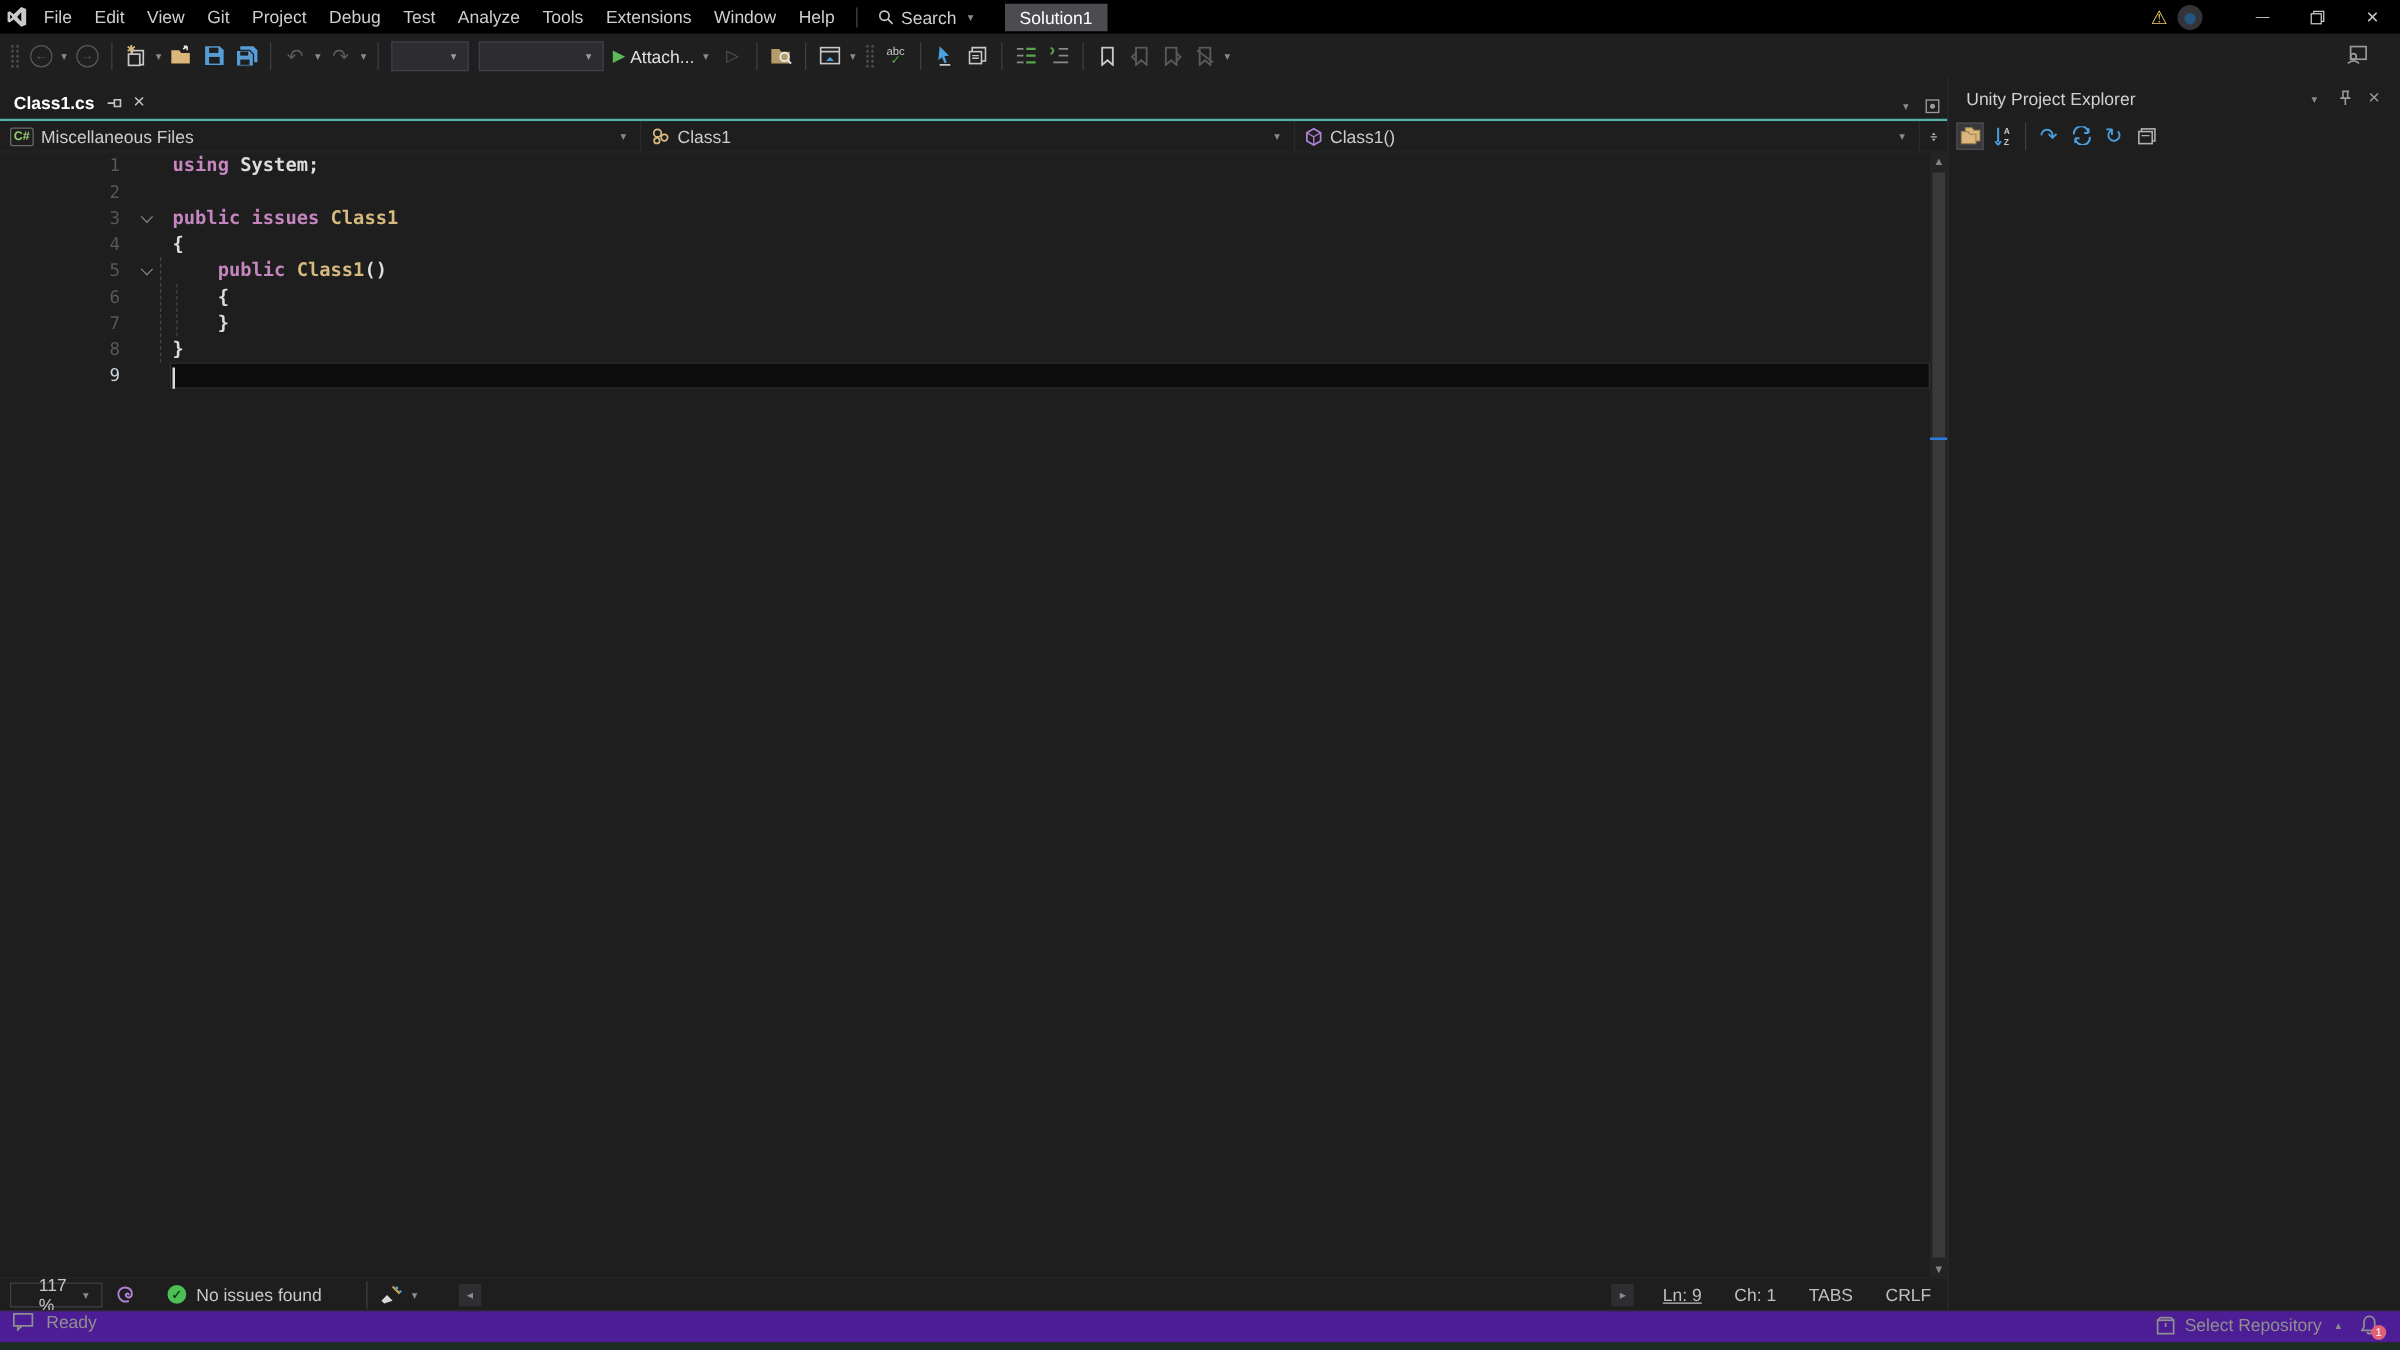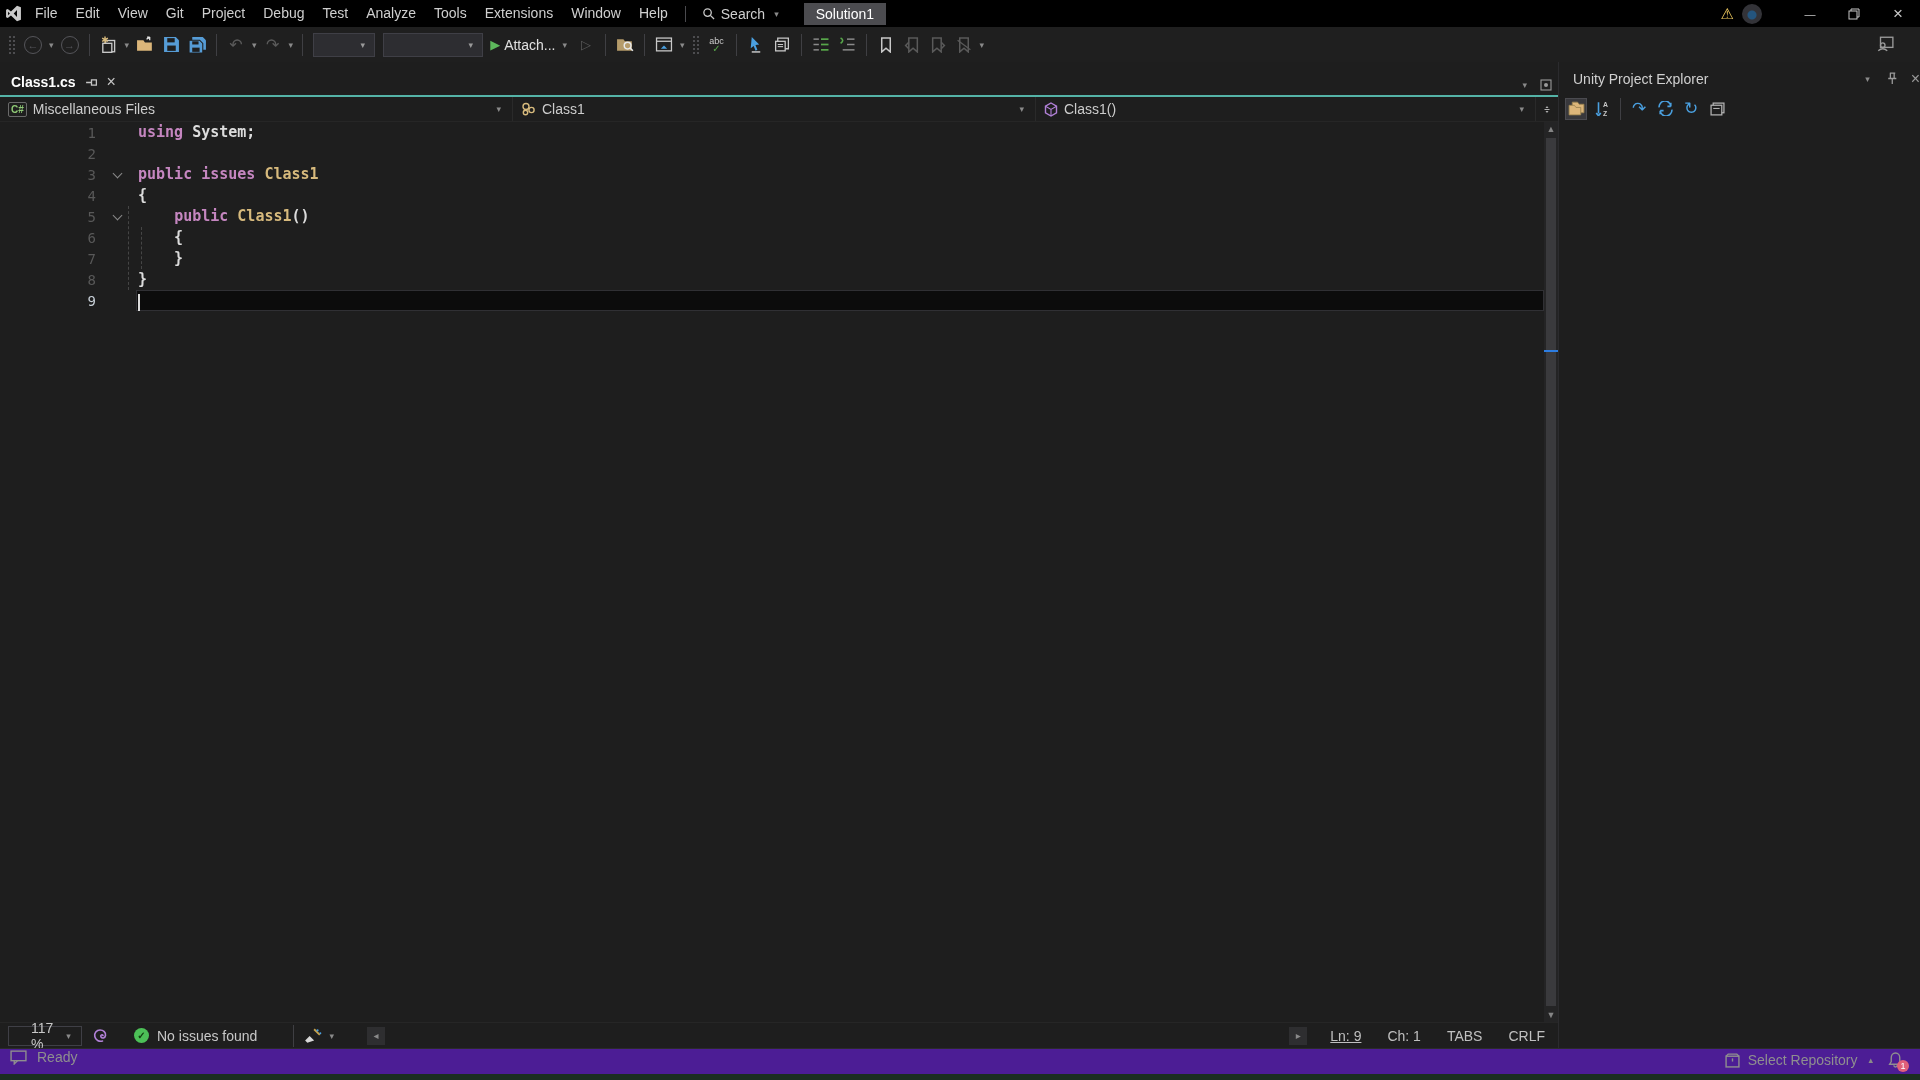--- a/index.html
+++ b/index.html
@@ -99,21 +99,21 @@
   .health { display:flex; align-items:center; gap:8px; margin-left:26px; color:#c8c8c8; }
   .check-circle { width:15px; height:15px; border-radius:50%; background:#4cc057; color:#103b10;
     font-size:10px; font-weight:bold; display:flex; align-items:center; justify-content:center; }
   .hsb-btn { width:18px; height:18px; background:#2e2e30; color:#8a8a8a; display:flex;
     align-items:center; justify-content:center; font-size:10px; }
   .stat-item { color:#c0c0c0; padding:0 13px; }
 
   
   .panel { position:absolute; left:1558px; top:62px; width:362px; height:986px; background:#1e1e1e;
     border-left:1px solid #2b2b2e; }
-  .panel-title { height:33px; display:flex; align-items:center; padding:0 0 0 14px; color:#d0d0d0; }
+  .panel-title { height:33px; display:flex; align-items:center; padding:0 16px 0 14px; color:#d0d0d0; }
   .panel-title .icons { margin-left:auto; display:flex; align-items:center; gap:13px; color:#9a9a9a; }
   .panel-toolbar { height:27px; display:flex; align-items:center; padding-left:6px; gap:4px; }
   .ptbtn { width:22px; height:22px; display:flex; align-items:center; justify-content:center; }
   .ptbtn.toggled { background:#38383c; border:1px solid #4b4b50; }
   .blue { color:#4aa0e0; }
 
   
   .statusbar { position:absolute; left:0; top:1048px; width:1920px; height:26px; background:#4c1d95;
     border-top:1px solid #2b2b2b; display:flex; align-items:flex-start; color:#8f8f8f; }
   .ready { margin-left:10px; display:flex; align-items:center; gap:10px; }

